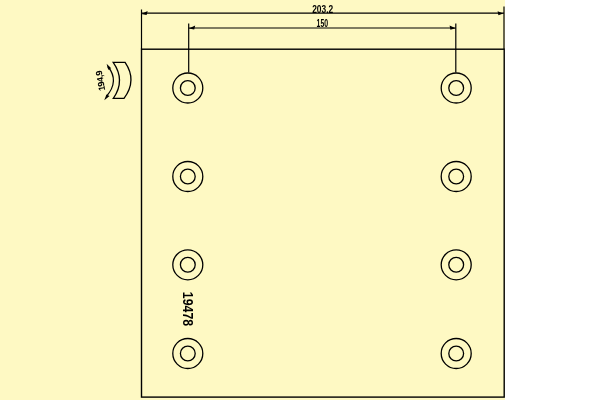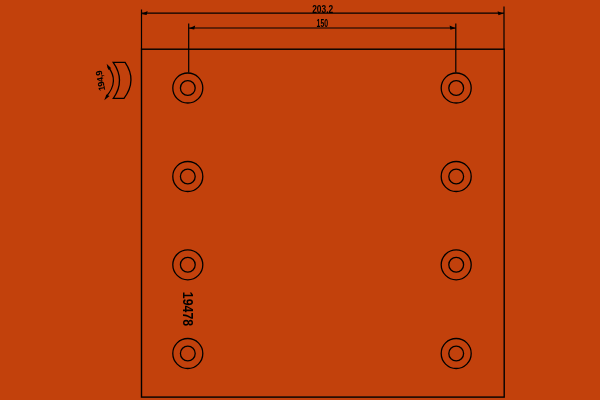--- a/index.html
+++ b/index.html
@@ -1,16 +1,16 @@
 <!DOCTYPE html>
 <html><head>
 <meta charset="utf-8">
 <style>
   html,body{margin:0;padding:0;background:#fff;}
-  #canvas{position:relative;width:600px;height:400px;background:#c2410c;overflow:hidden;
+  #canvas{position:relative;width:505px;height:400px;background:#fef9c3;overflow:hidden;
     font-family:"Liberation Sans", sans-serif;}
   svg{position:absolute;left:0;top:0;}
 </style>
 </head>
 <body>
 
 <div id="canvas">
 <svg width="600" height="400" viewBox="0 0 600 400">
 
   <g stroke="#000" stroke-width="1.4" fill="none">

